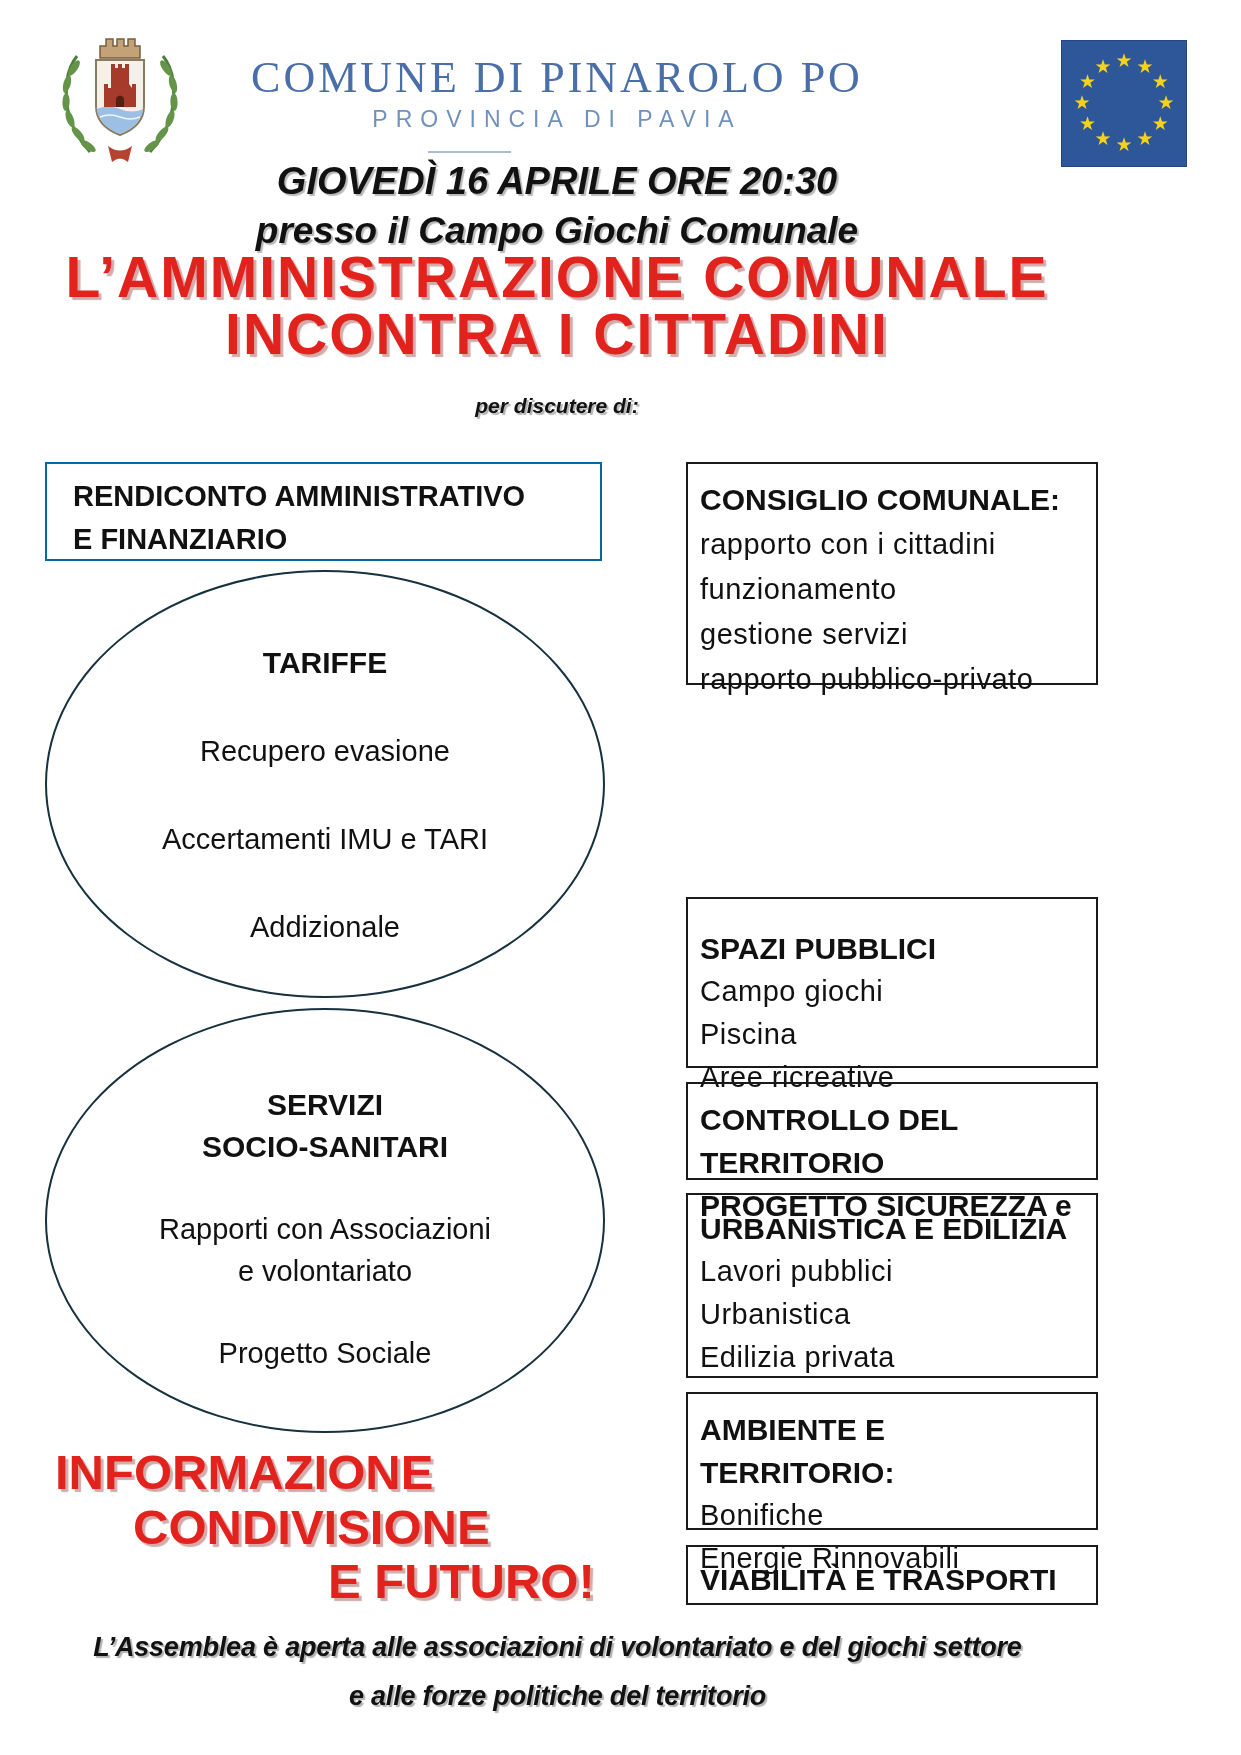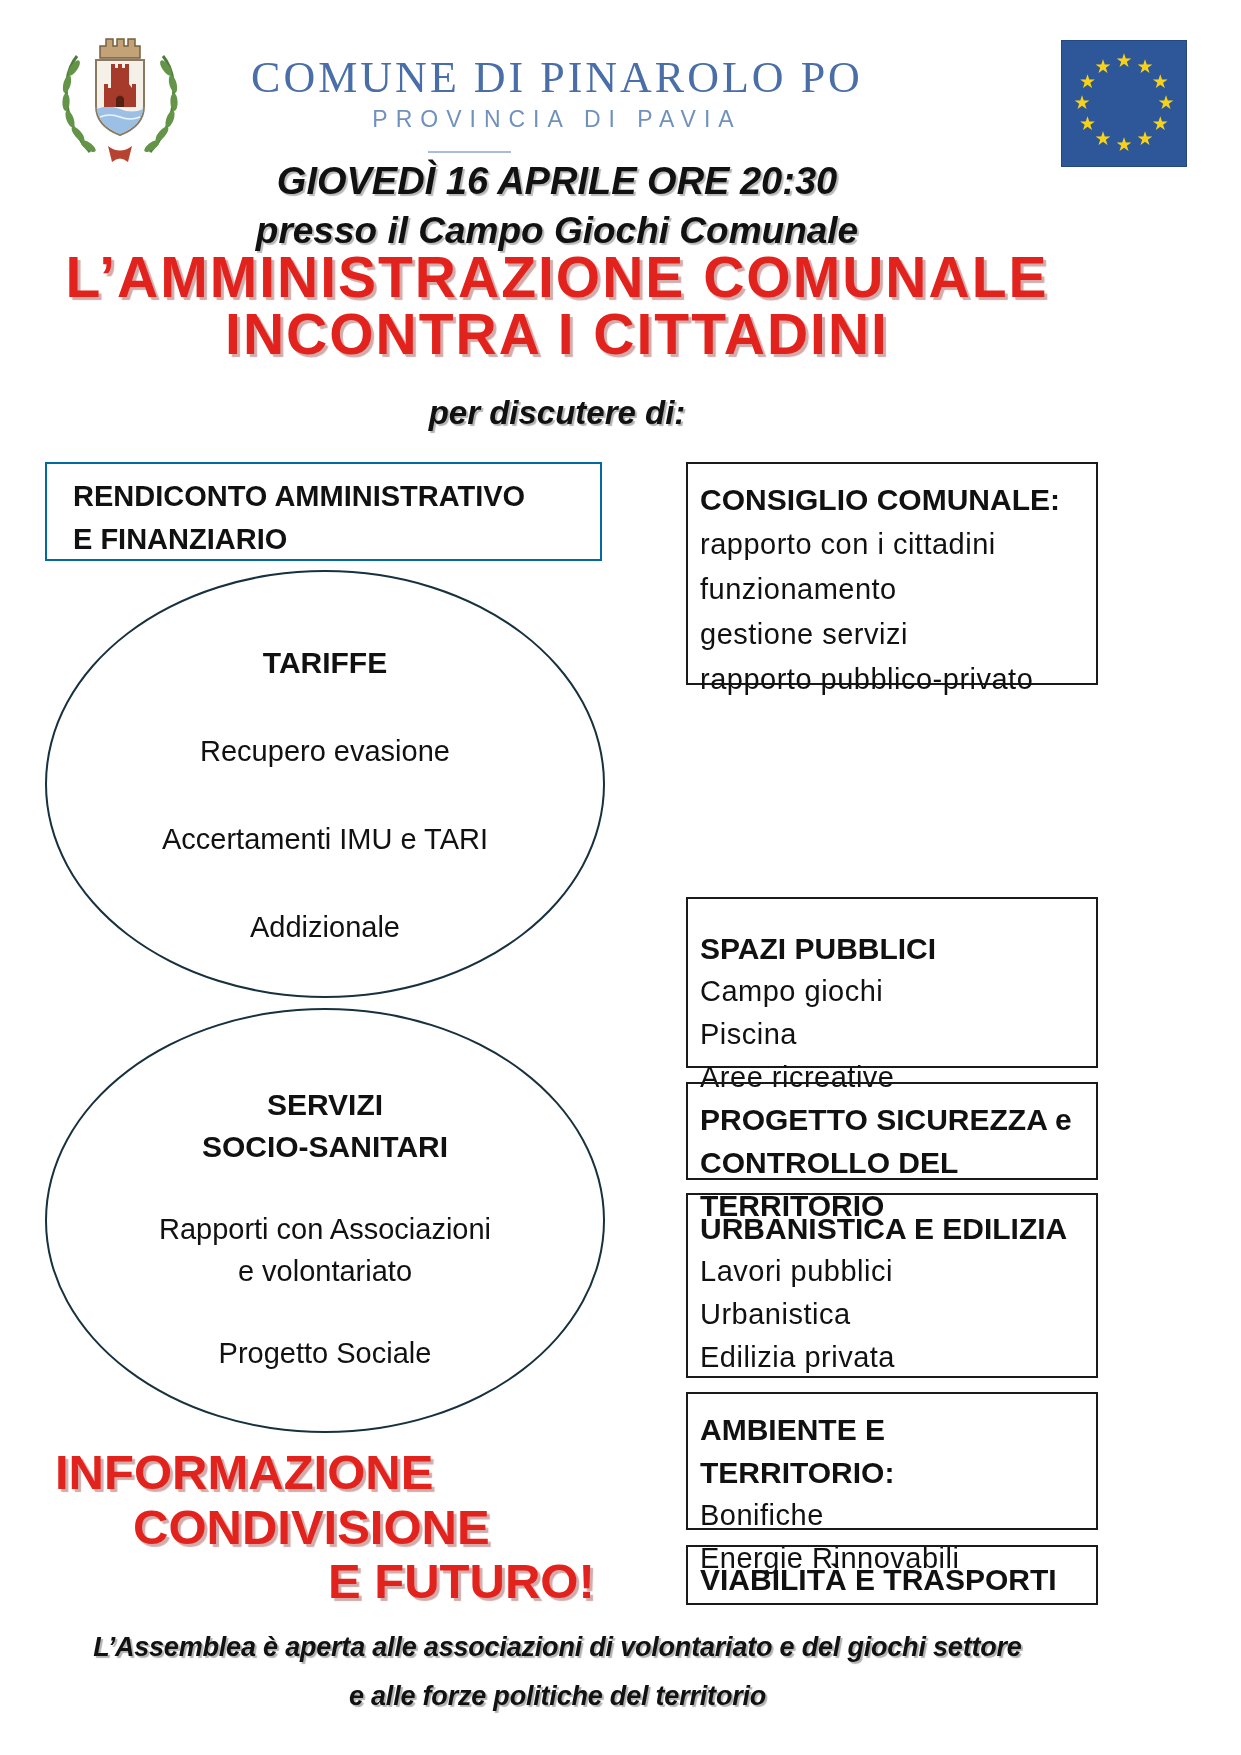--- a/index.html
+++ b/index.html
@@ -21,21 +21,21 @@
            font-size:19px;color:#f7d21a;}
 
   .event-datetime{top:160px;font-size:38px;font-weight:800;font-style:italic;
                   text-shadow:2px 2px 1px rgba(0,0,0,.28);}
   .event-location{top:210px;font-size:37px;font-weight:800;font-style:italic;
                   text-shadow:2px 2px 1px rgba(0,0,0,.28);}
   .main-title{font-size:57px;font-weight:800;letter-spacing:2px;color:#e2231d;
               text-shadow:3px 3px 1px rgba(125,15,15,.35);line-height:57px;}
   .title-l1{top:249px;}
   .title-l2{top:306px;}
-  .subtitle{top:394px;font-size:33px;font-weight:800;font-style:italic;
+  .subtitle{top:394px;font-size:21px;font-weight:800;font-style:italic;
             text-shadow:2px 2px 1px rgba(0,0,0,.3);}
 
   
   .box-left{position:absolute;left:45px;top:462px;width:557px;height:99px;
             border:2px solid #0369a1;padding:11px 10px 0 26px;
             font-size:29px;font-weight:700;line-height:43px;}
   .ellipse{position:absolute;left:45px;width:560px;border:2.5px solid #17313f;border-radius:50%;
            display:flex;flex-direction:column;align-items:center;text-align:center;
            font-size:29px;line-height:36px;}
   .e1{top:570px;height:428px;justify-content:flex-start;padding-top:70px;row-gap:46px;}
@@ -173,22 +173,22 @@
 
 
   <div class="topic topic-3">
     <div class="t-title">SPAZI PUBBLICI</div>
     <div>Campo giochi</div>
     <div>Piscina</div>
     <div>Aree ricreative</div>
   </div>
 
   <div class="topic topic-4">
+    <div class="t-title">CONTROLLO DEL TERRITORIO</div>
     <div class="t-title">PROGETTO SICUREZZA e</div>
-    <div class="t-title">CONTROLLO DEL TERRITORIO</div>
   </div>
 
   <div class="topic topic-5">
     <div class="t-title">URBANISTICA E EDILIZIA</div>
     <div>Lavori pubblici</div>
     <div>Urbanistica</div>
     <div>Edilizia privata</div>
   </div>
 
   <div class="topic topic-6">

